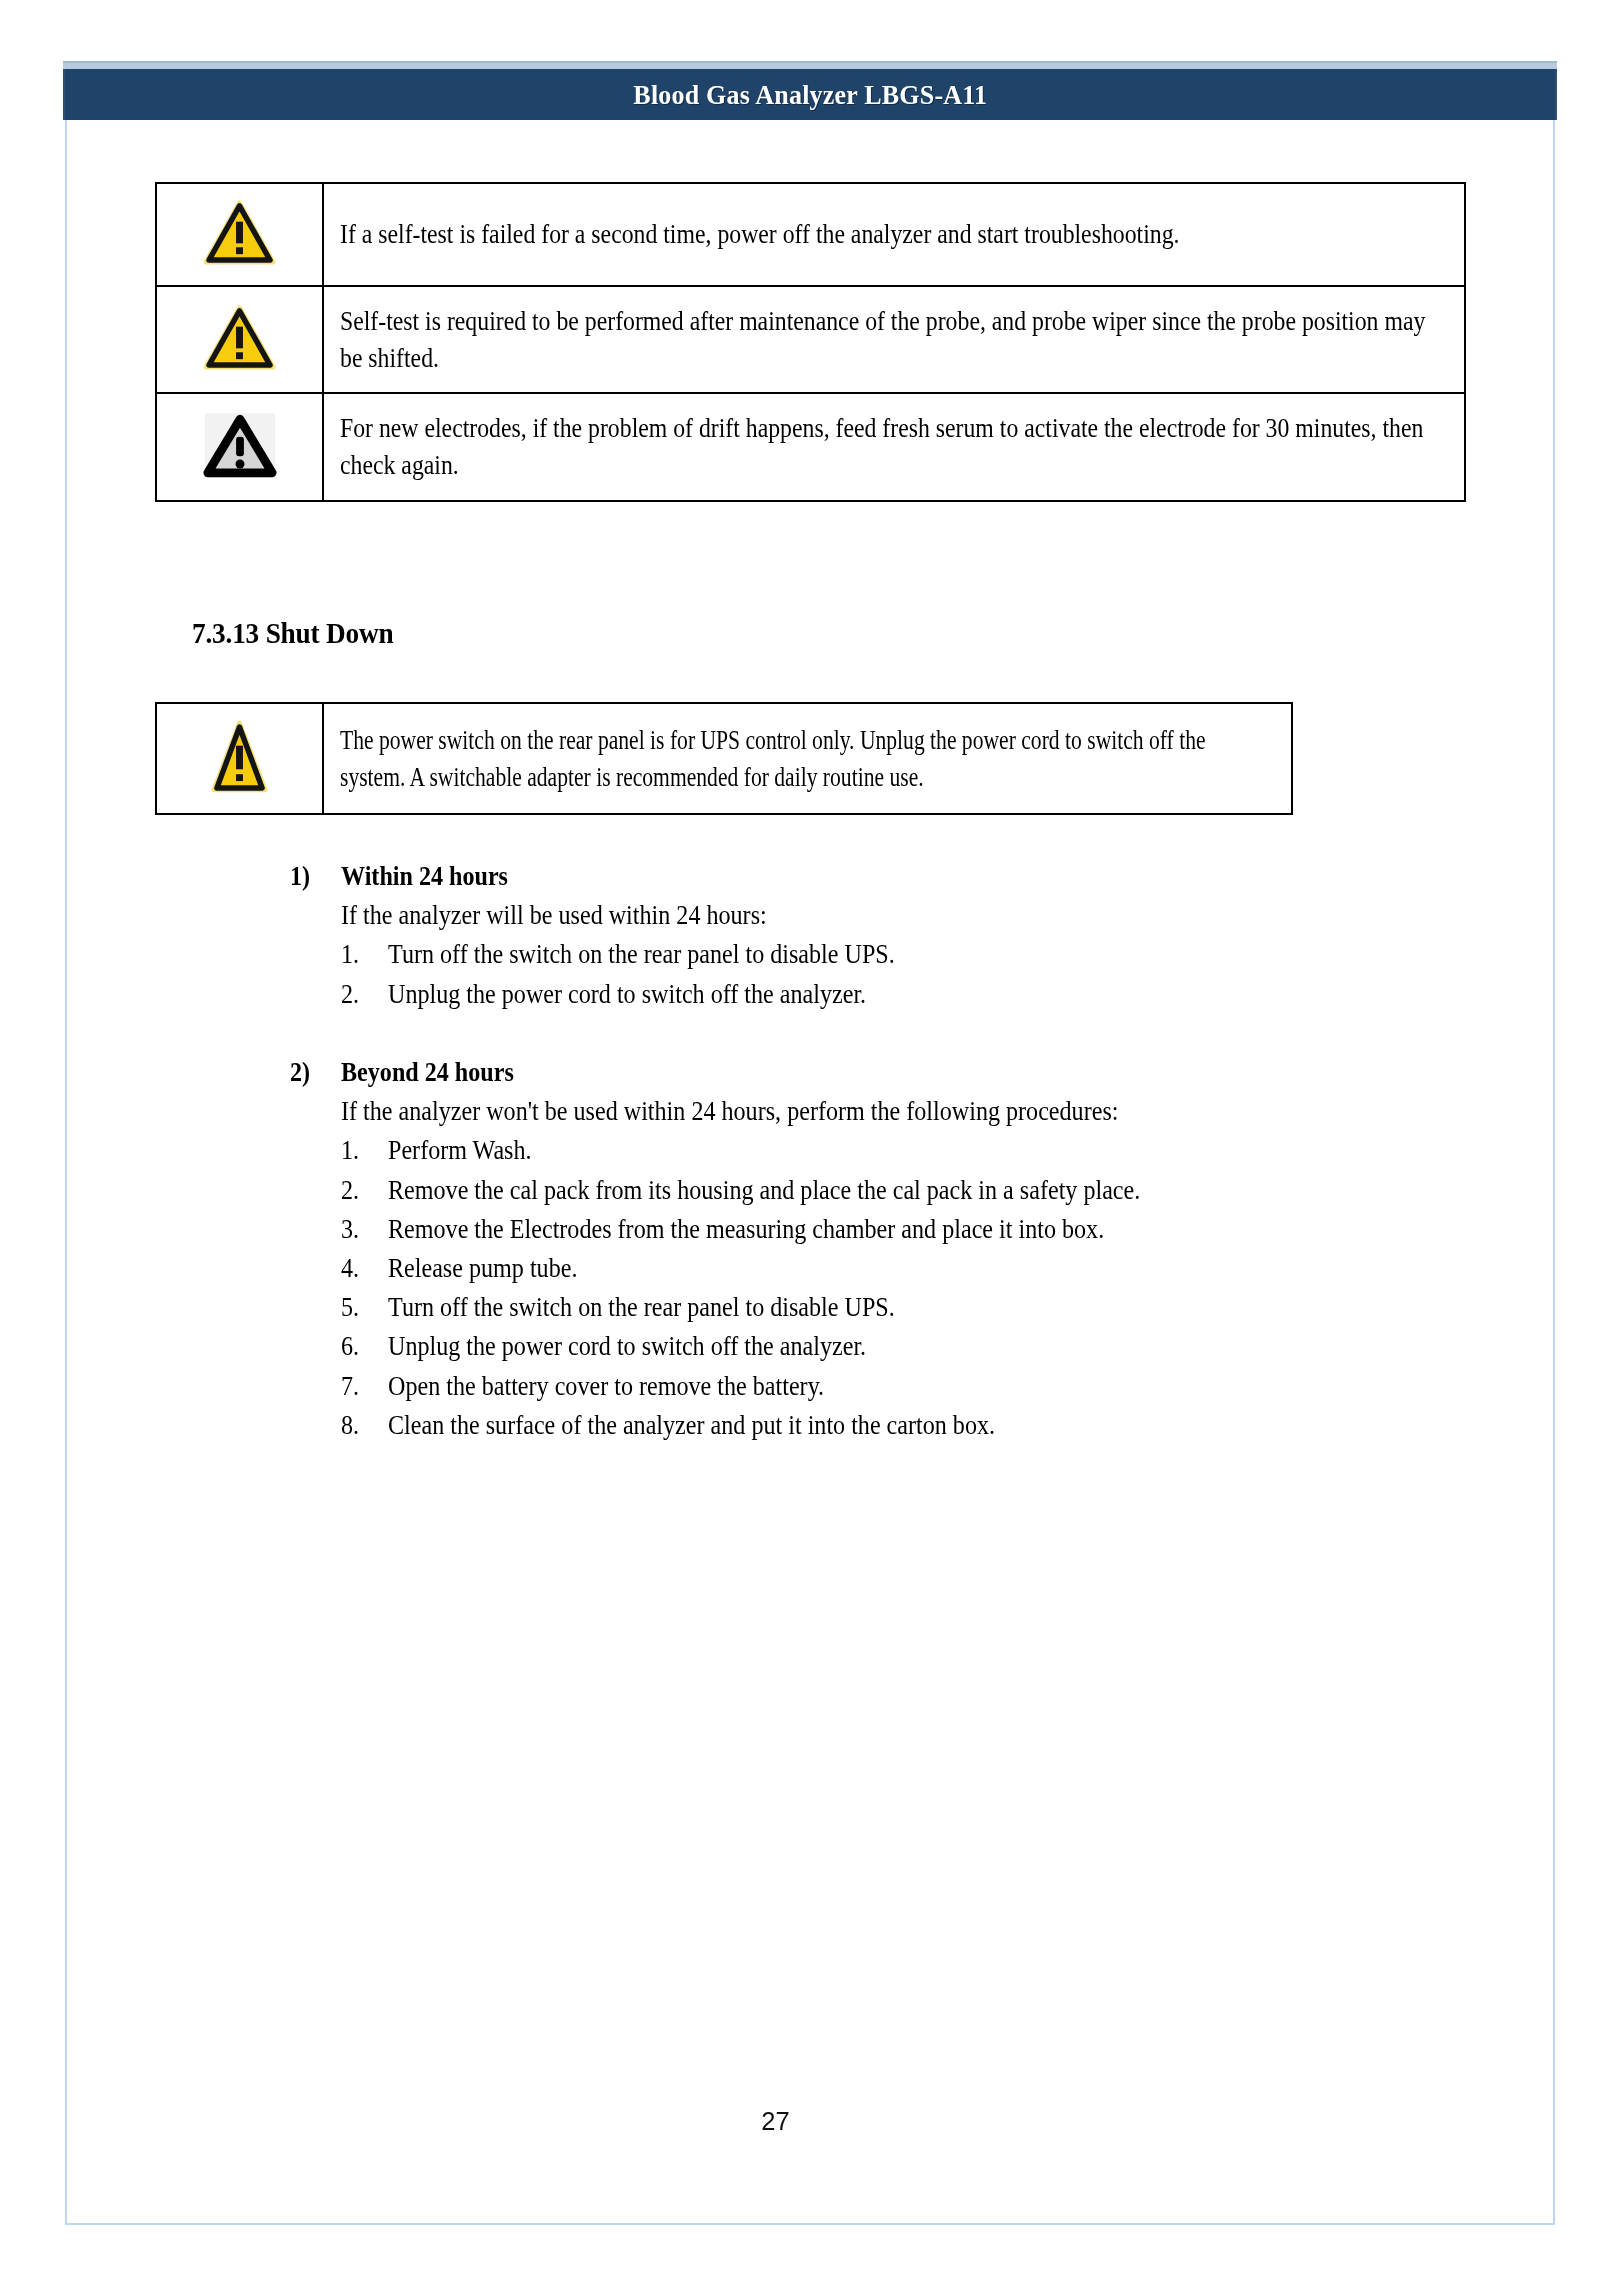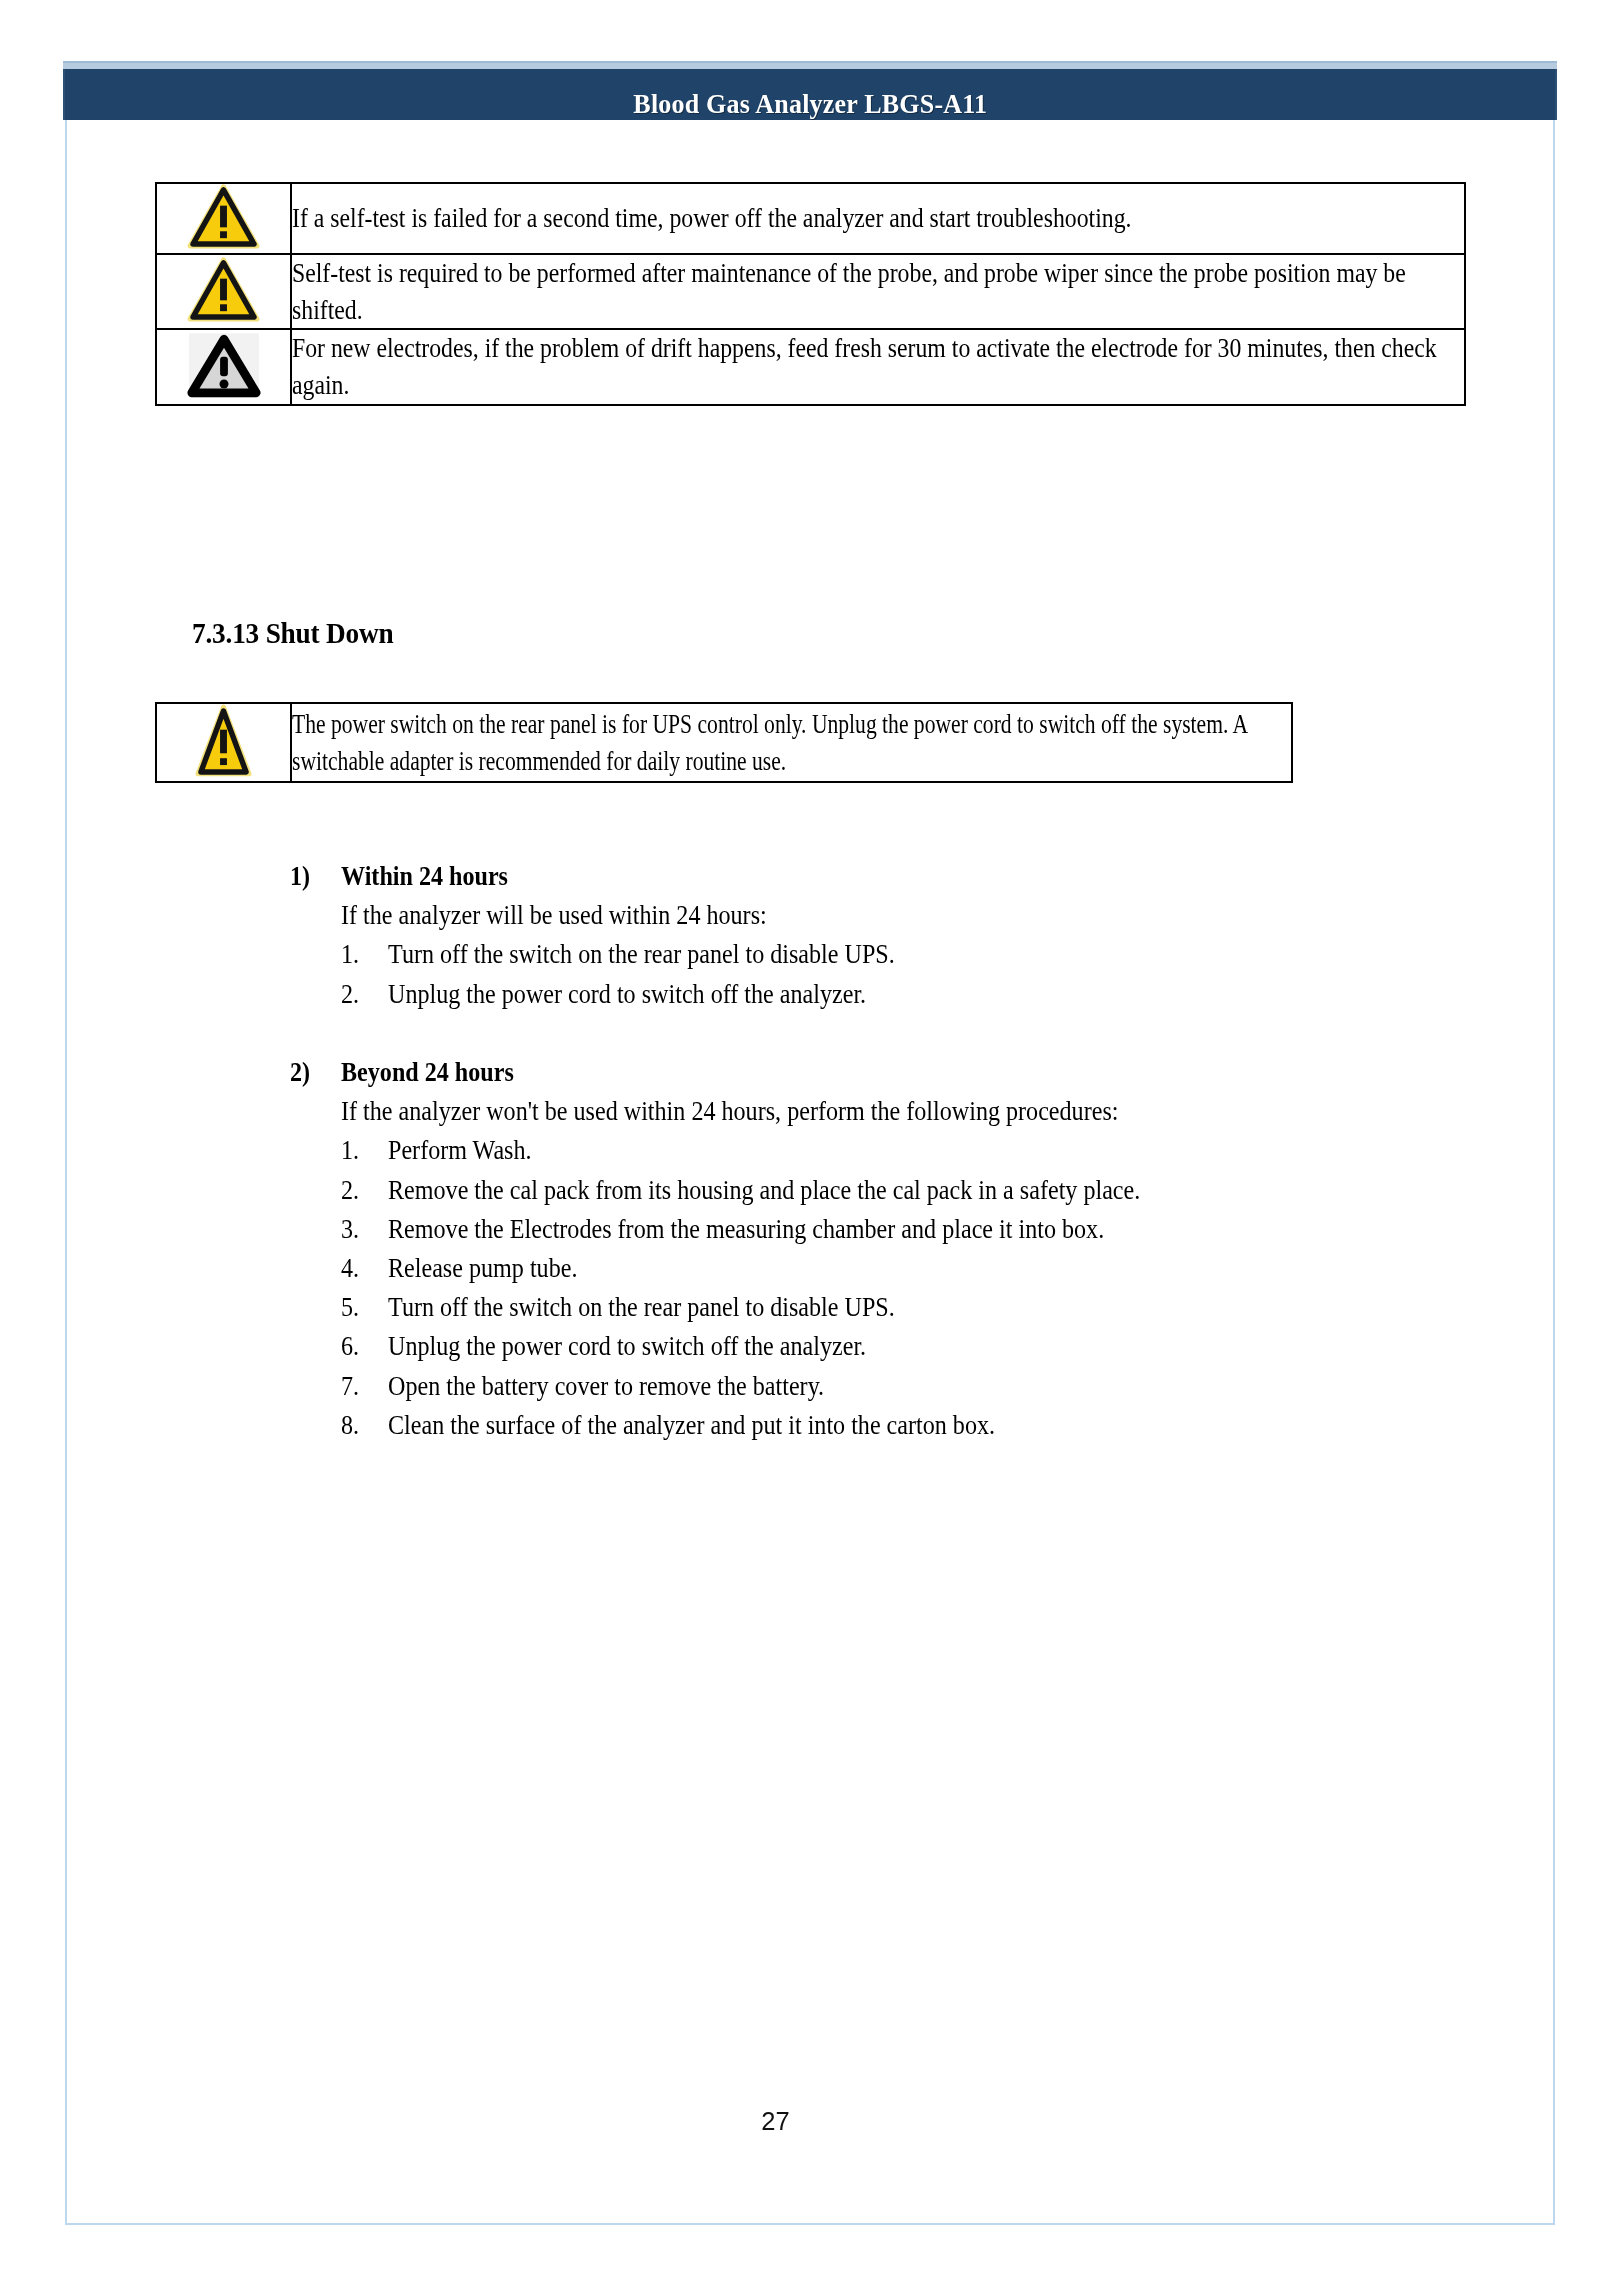--- a/index.html
+++ b/index.html
@@ -42,21 +42,21 @@
     position: absolute;
     left: 63px;
     top: 69px;
     width: 1494px;
     height: 51px;
     background: #1f4369;
     border-left: 2.9px solid #2e4f74;
     border-right: 2.9px solid #2e4f74;
     box-sizing: border-box;
     display: flex;
-    align-items: flex-end;
+    align-items: center;
     justify-content: center;
   }
   .header-title {
     color: #ffffff;
     font-family: "Liberation Serif", "DejaVu Serif", serif;
     font-weight: bold;
     font-size: 28px;
     letter-spacing: 0.2px;
     text-shadow: 1px 1px 0 rgba(0,0,0,0.35);
     transform: scaleX(0.93);
@@ -72,21 +72,21 @@
 
   
   .warn-table {
     position: absolute;
     border-collapse: collapse;
     table-layout: fixed;
   }
   .warn-table td {
     border: 2px solid #000000;
     vertical-align: middle;
-    padding: 0;
+    padding: 16px;
   }
   .warn-icon-cell {
     width: 133px;
     text-align: center;
     padding: 5.9px 0;
   }
   .warn-text-cell {
     padding: 8.8px 13.7px 10.8px 13.7px;
   }
   .warn-text {

